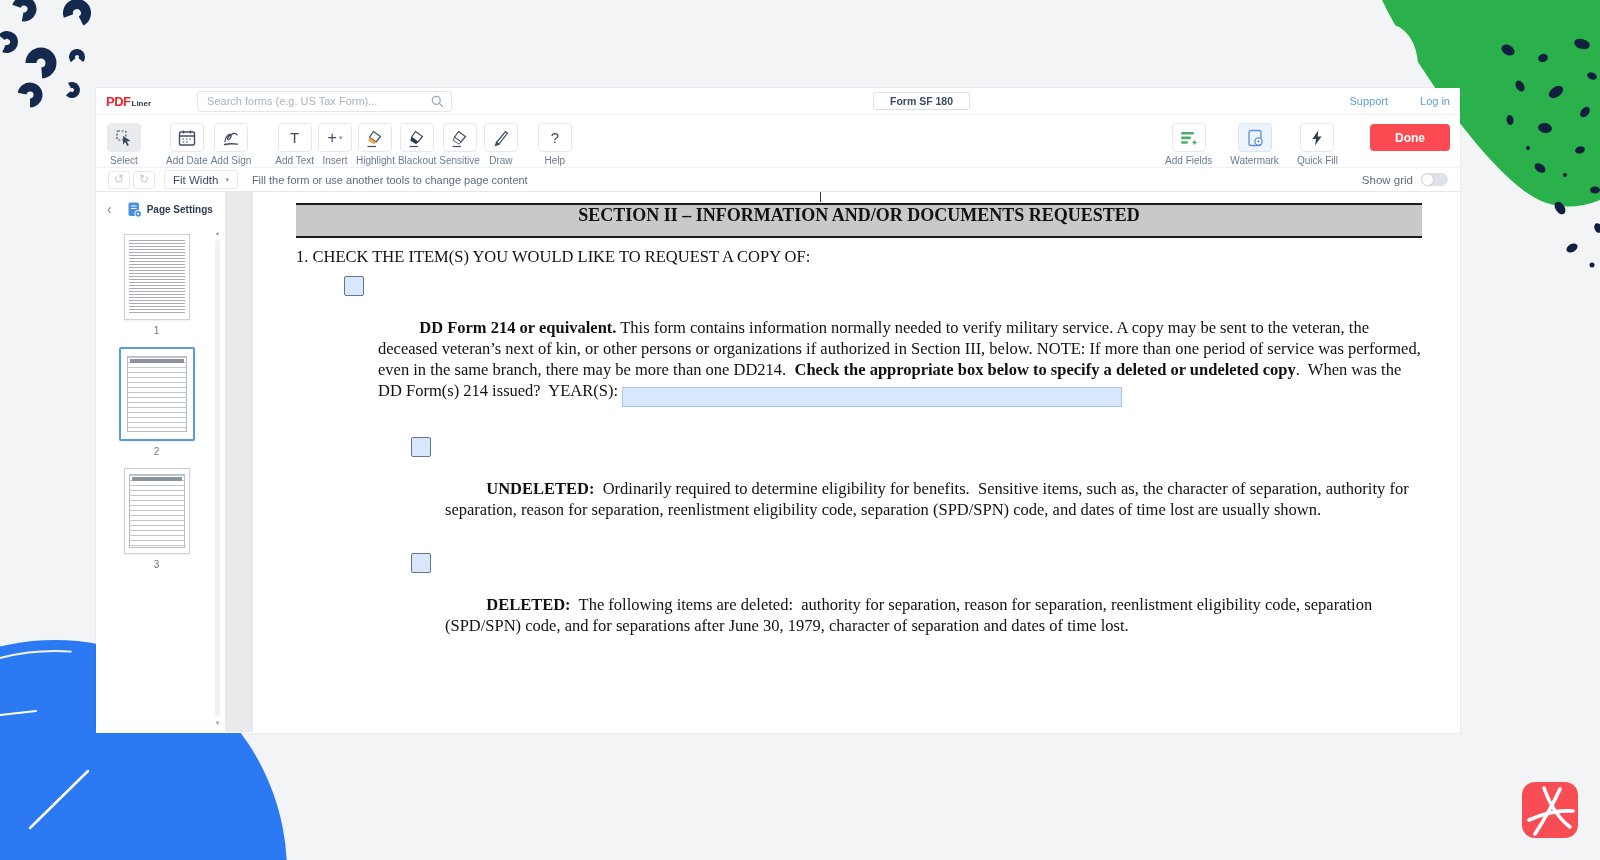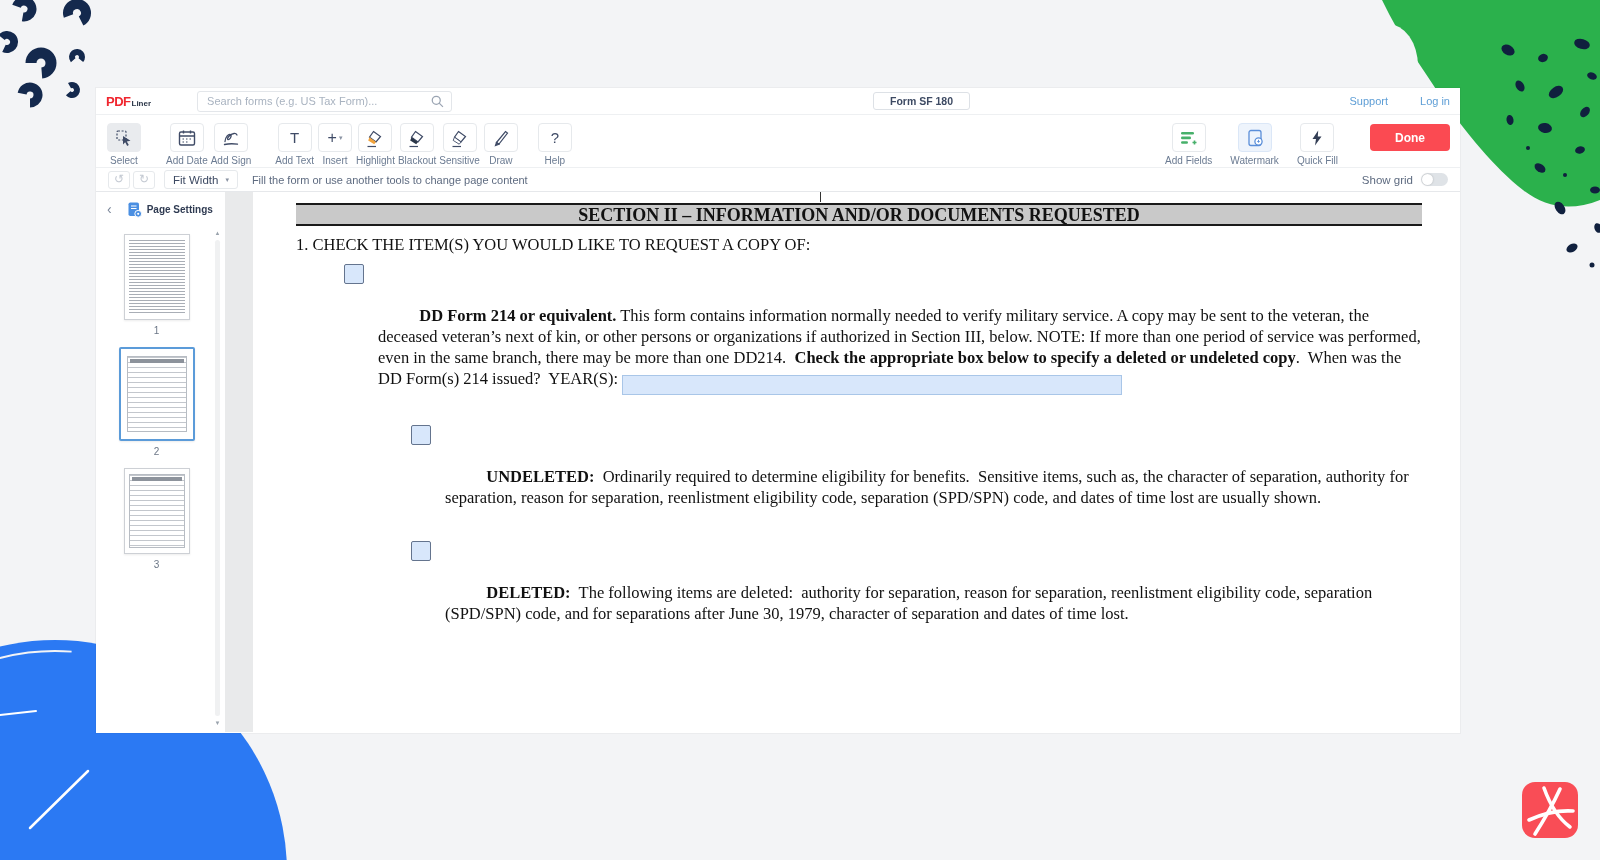--- a/index.html
+++ b/index.html
@@ -85,21 +85,21 @@
   .side-scroll { position:absolute; right:2px; top:38px; bottom:6px; width:11px; }
   .scroll-arrow { position:absolute; left:0; width:11px; text-align:center; font-size:6px; color:#9aa3ad; cursor:pointer; }
   .scroll-arrow.up { top:0; } .scroll-arrow.down { bottom:0; }
   .scroll-track { position:absolute; left:3px; top:10px; bottom:10px; width:5px; background:#f0f1f2; border-radius:3px; }
 
   
   #page { margin-left:28px; width:1207px; background:#fff; height:100%; position:relative;
           font-family:"Liberation Serif", serif; color:#111; }
   #doc { padding:11px 38px 0 43px; position:relative; }
   .col-tick { position:absolute; left:567px; top:-7px; width:1px; height:17px; background:#333; }
-  .sec-bar { height:23px; line-height:21px; background:#c9c9c9; border-top:2px solid #1a1a1a;
+  .sec-bar { height:35px; line-height:21px; background:#c9c9c9; border-top:2px solid #1a1a1a;
              border-bottom:2px solid #1a1a1a; text-align:center; font-weight:bold; font-size:18px; }
   .doc-h1 { margin-top:9px; font-weight:normal; font-size:16.5px; }
   .item { position:relative; padding-left:82px; margin-top:8px; font-size:16.5px; line-height:21px;
           white-space:pre-wrap; }
   .item.sub { padding-left:149px; }
   .cb { position:absolute; left:48px; top:1px; width:20px; height:20px; background:#d8e7fb;
         border:1.5px solid #64748e; border-radius:2px; cursor:pointer; }
   .item.sub .cb { left:115px; }
   .field { background:#d8e7fb; border:1px solid #a9c6e8; height:20px; vertical-align:-5px;
            display:inline-block; outline:none; font-family:"Liberation Serif",serif; font-size:15px; padding:0 4px; }

